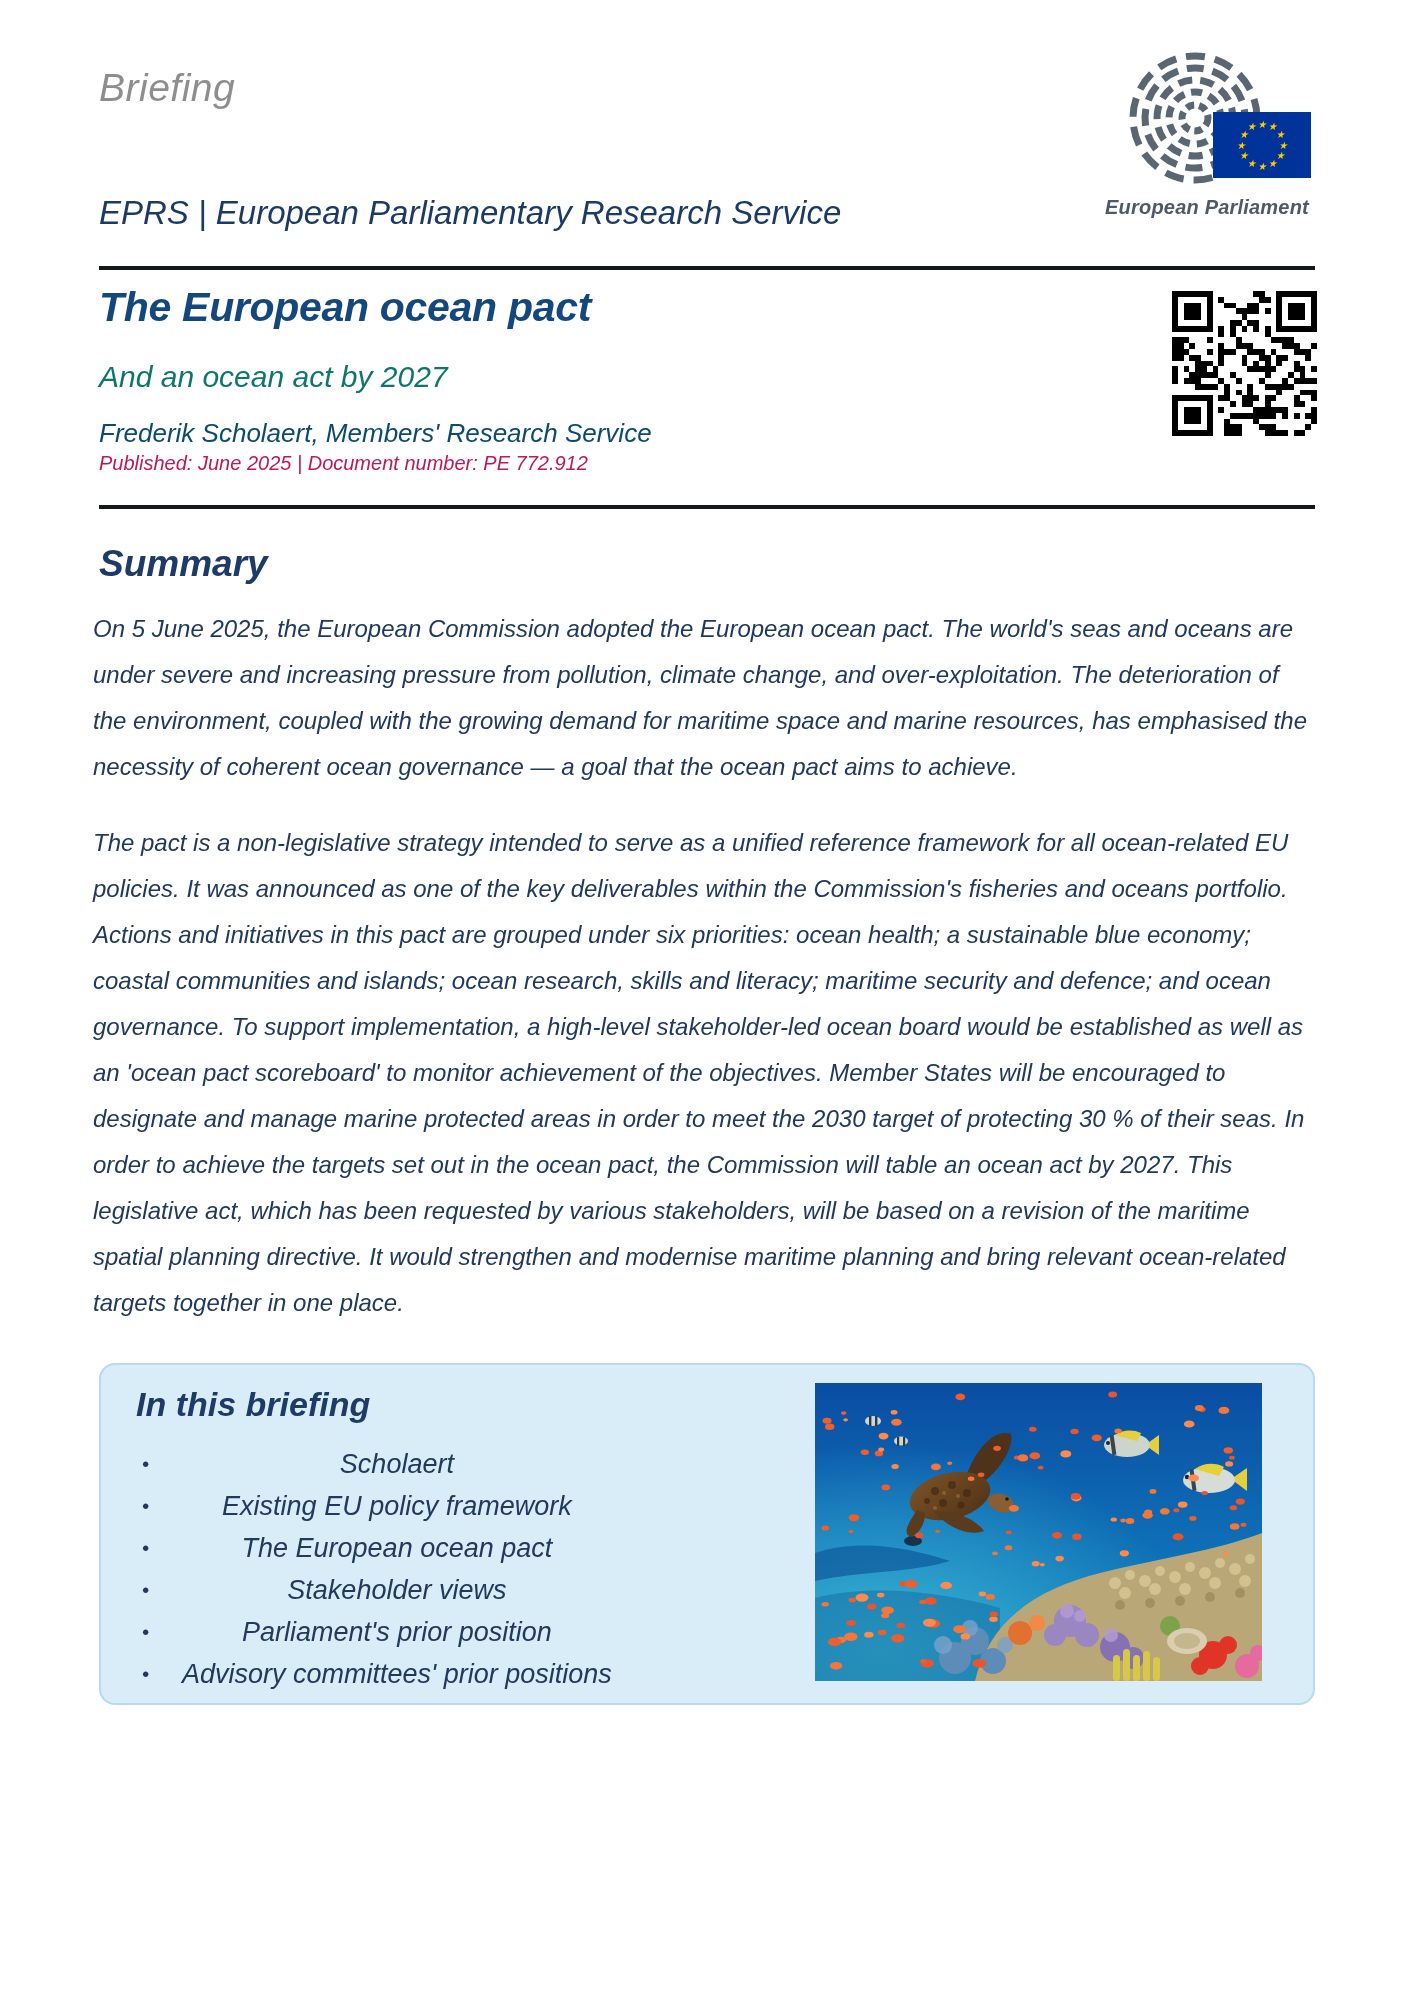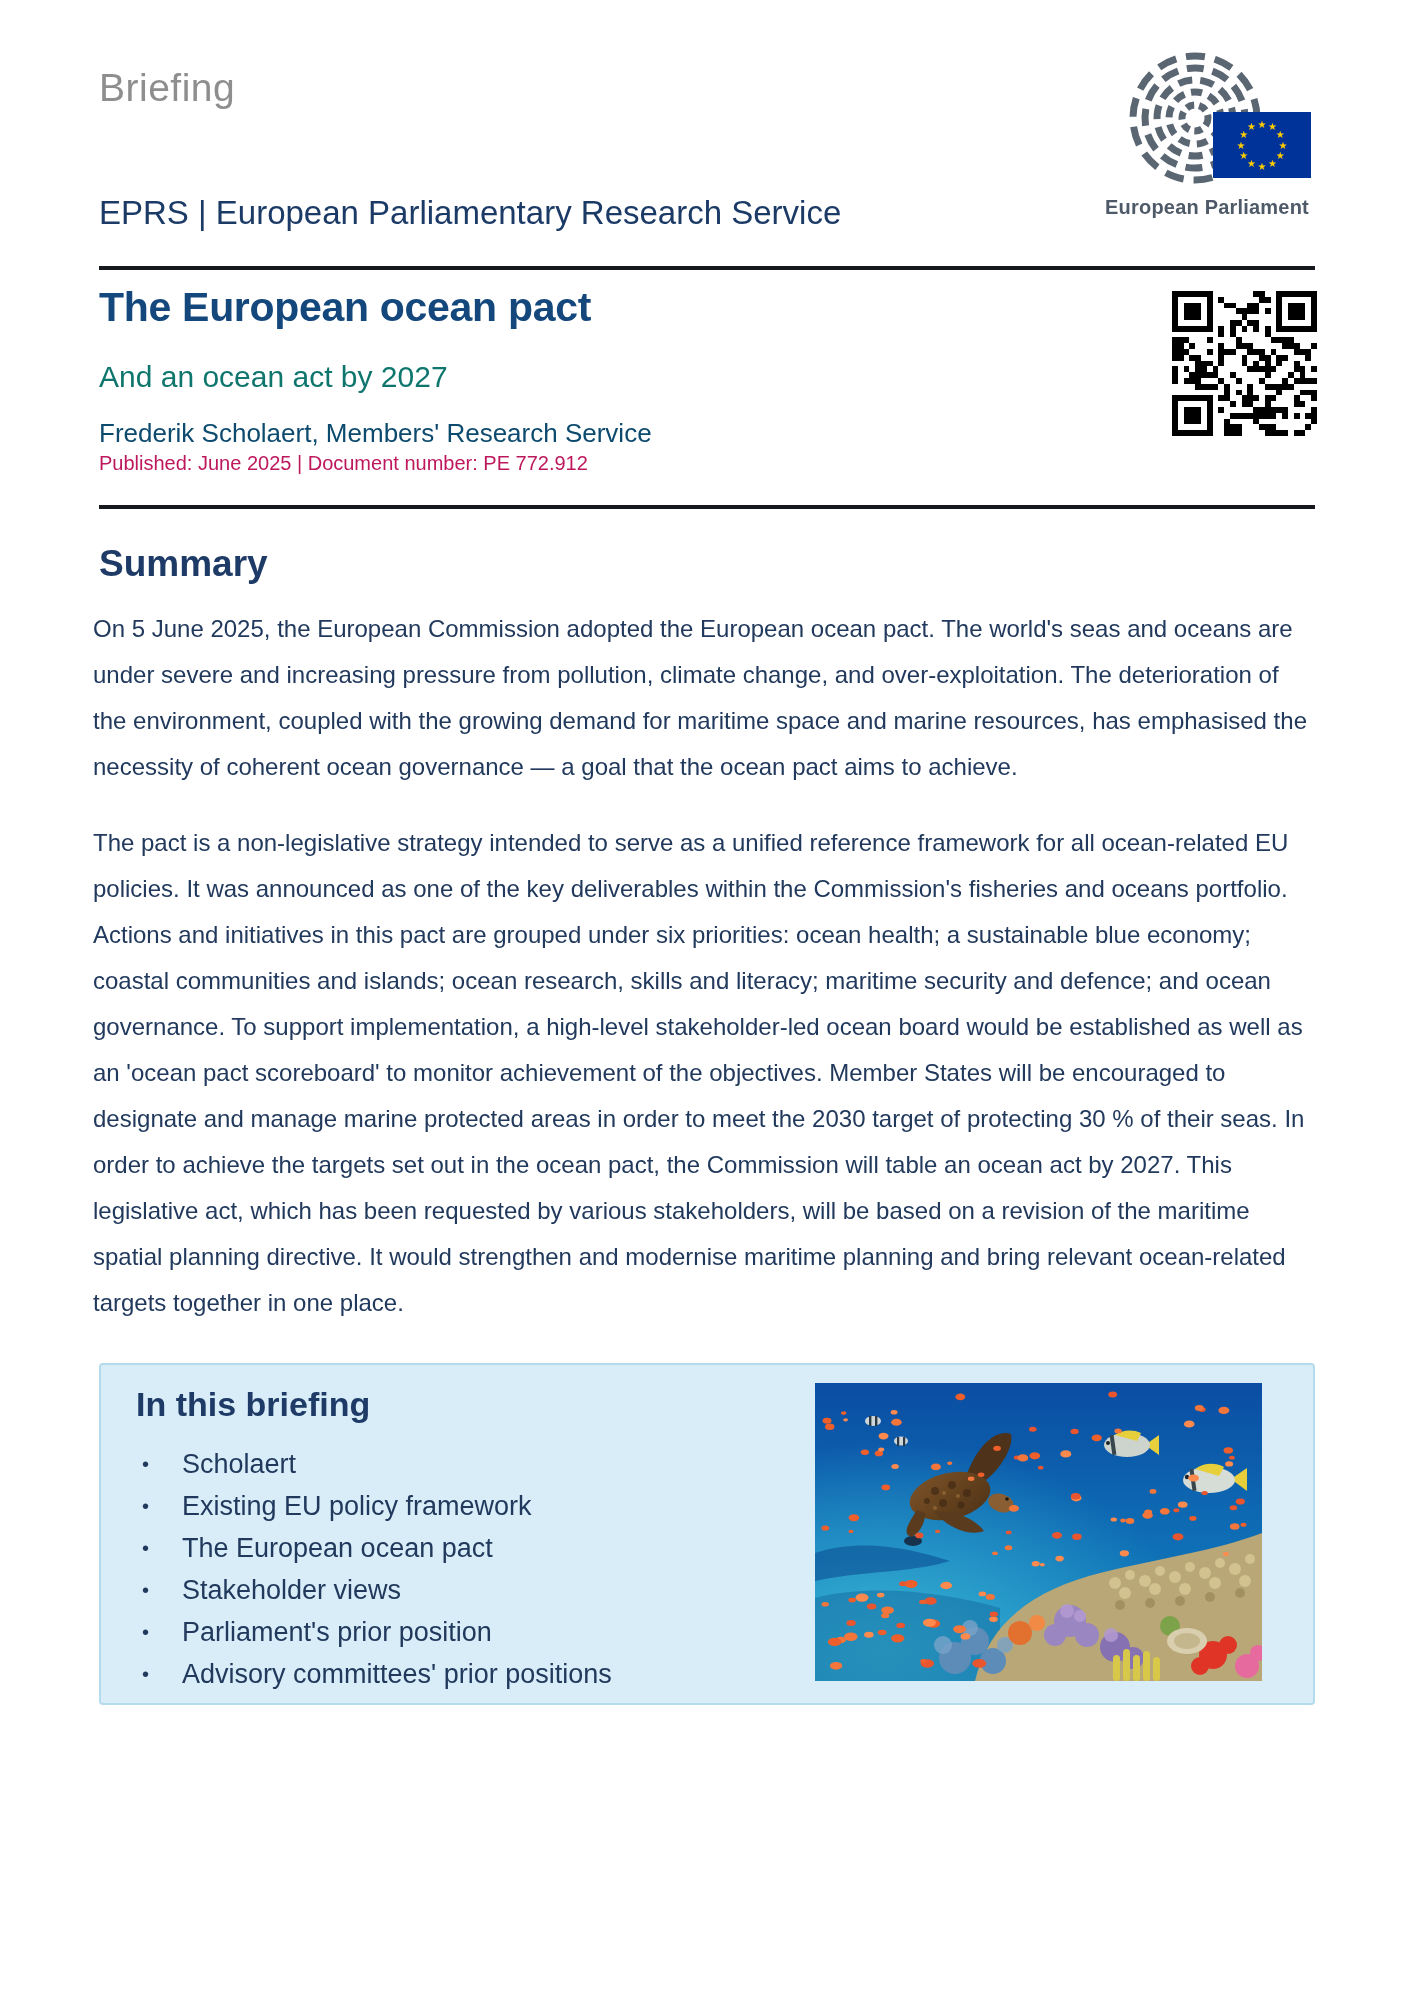--- a/index.html
+++ b/index.html
@@ -1,38 +1,39 @@
 <!DOCTYPE html>
 <html><head>
 <meta charset="utf-8">
 <style>
   html,body{margin:0;padding:0;background:#ffffff;}
   .page{
     position:relative;width:1413px;height:1880px;background:#ffffff;overflow:hidden;
     font-family:"Liberation Sans",sans-serif;
+    font-style:italic;
   }
   .kicker{position:absolute;left:99px;top:66px;font-size:39px;color:#8e8e8e;letter-spacing:.5px;}
   .logo-block{position:absolute;left:1098px;top:52px;width:218px;}
   .logo-caption{margin-top:2px;font-size:20px;font-weight:bold;color:#4f5a68;text-align:center;letter-spacing:.2px;}
   .eprs-line{position:absolute;left:99px;top:194px;font-size:33px;color:#1b3a66;}
   .rule{position:absolute;left:99px;width:1216px;height:4px;background:#15191e;}
   .rule-1{top:266px;}
   .rule-2{top:505px;}
   .doc-title{position:absolute;left:99px;top:284px;font-size:41px;font-weight:bold;color:#14487c;letter-spacing:-.3px;}
   .doc-subtitle{position:absolute;left:99px;top:360px;font-size:30px;color:#0f766e;}
   .author-line{position:absolute;left:99px;top:418px;font-size:26px;color:#0c4a6e;}
   .published-line{position:absolute;left:99px;top:452px;font-size:20px;color:#be185d;}
   .qr{position:absolute;left:1172px;top:291px;width:145px;height:145px;}
   .qr svg{display:block;width:100%;height:100%;}
   .summary-heading{position:absolute;left:99px;top:543px;font-size:37px;font-weight:bold;color:#1e3a66;}
   .summary-body{position:absolute;left:93px;top:606px;width:1222px;font-size:24px;line-height:46px;color:#21395c;}
   .summary-body p{margin:0 0 30px 0;}
   .briefing-box{
     position:absolute;left:99px;top:1363px;width:1216px;height:342px;box-sizing:border-box;
-    background:#d8edf8;border:2px solid #b5dbee;border-radius:4px;
+    background:#d8edf8;border:2px solid #b5dbee;border-radius:16px;text-align:center;
   }
   .box-heading{position:absolute;left:35px;top:20px;font-size:34px;font-weight:bold;color:#1e3a66;}
   .box-list{position:absolute;left:35px;top:78px;margin:0;padding:0;list-style:none;}
   .box-list li{position:relative;padding-left:46px;font-size:27px;line-height:42px;color:#21395c;}
   .box-list li::before{content:"•";position:absolute;left:6px;top:0;font-size:20px;color:#21395c;}
   .reef-photo{position:absolute;right:51px;top:18px;width:447px;height:298px;background:#0b57a8;}
   .reef-photo svg{display:block;width:100%;height:100%;}
   .lang-badge{position:absolute;left:1290px;top:1916px;font-size:37px;color:#7d7d7d;letter-spacing:1px;}
 </style>
 </head>

